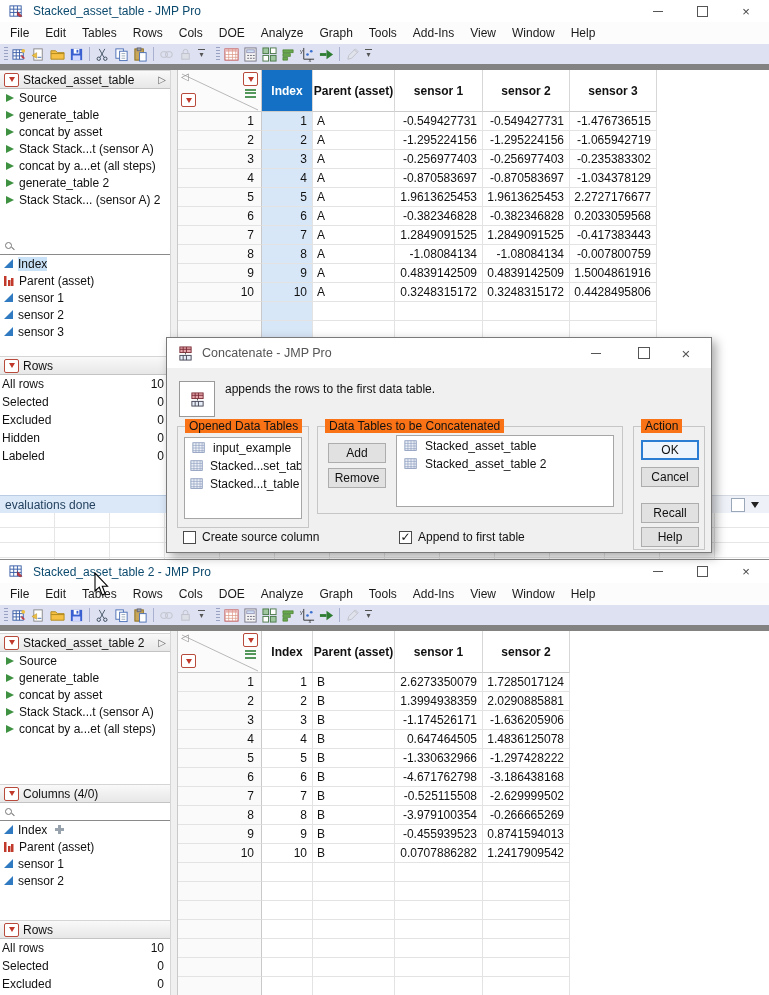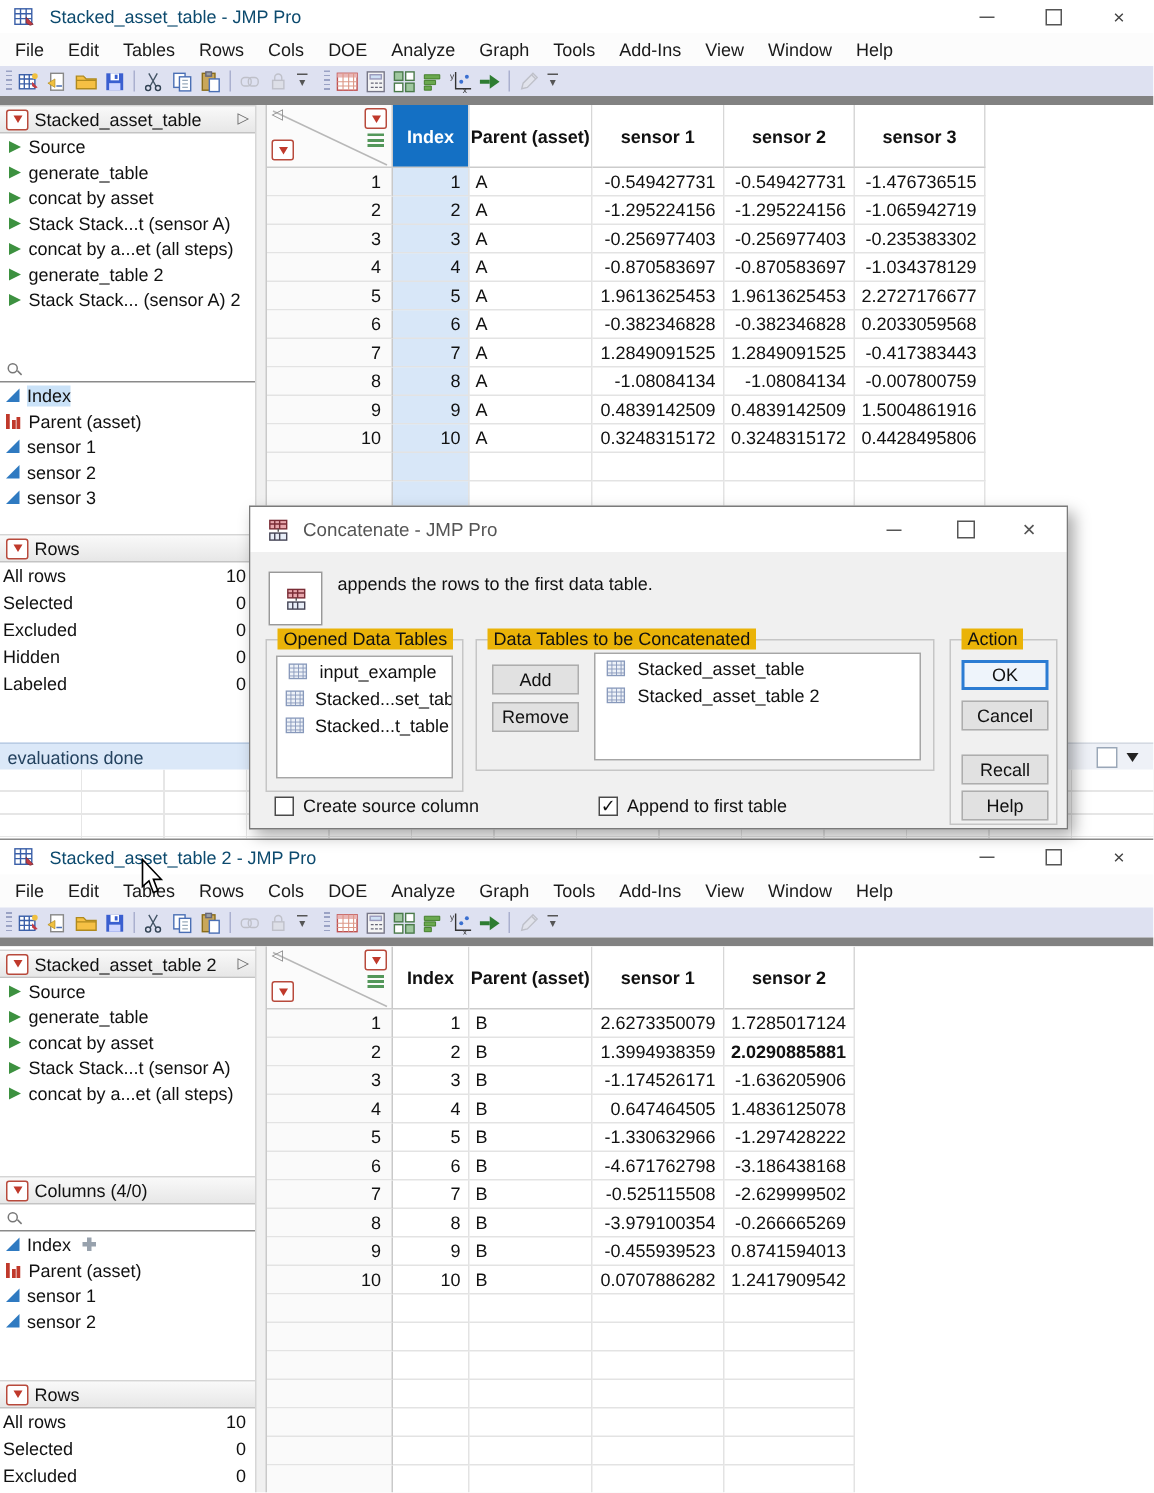--- a/index.html
+++ b/index.html
@@ -79,21 +79,21 @@
   
   #dialog{position:absolute;left:166px;top:337px;width:546px;height:216px;z-index:3;background:#f0f0f0;border:1px solid #7a7a7a;box-shadow:4px 4px 10px rgba(0,0,0,.35);box-sizing:border-box}
   .dlg-title{height:30px;background:#fff;display:flex;align-items:center;gap:7px;padding-left:9px;position:relative}
   .dlg-title .ttext{color:#555;font-size:12.5px}
   .dlg-wc{position:absolute;top:0;width:30px;height:30px;display:flex;align-items:center;justify-content:center;color:#555}
   .dlg-min{right:100px}.dlg-max{right:52px}.dlg-close{right:10px}
   .dlg-body{position:absolute;top:30px;left:0;right:0;bottom:0;background:#f0f0f0}
   .info-icon{position:absolute;left:12px;top:13px;width:34px;height:34px;background:#fff;border:1px solid #999;display:flex;align-items:center;justify-content:center}
   .desc{position:absolute;left:58px;top:13px;line-height:16px;color:#111}
   .fs{position:absolute;border:1px solid #c6c6c6;background:#f0f0f0;box-sizing:border-box}
-  .glabel{position:absolute;top:-8px;left:7px;background:#eab308;padding:0 4px;color:#111;white-space:nowrap}
+  .glabel{position:absolute;top:-8px;left:7px;background:#f97316;padding:0 4px;color:#111;white-space:nowrap}
   #fs-opened{left:10px;top:58px;width:132px;height:102px}
   #fs-concat{left:150px;top:58px;width:306px;height:88px}
   #fs-action{left:466px;top:58px;width:72px;height:124px}
   .listbox{position:absolute;background:#fff;border:1px solid #a6a6a6;overflow:hidden}
   #list-opened{left:6px;top:10px;right:6px;bottom:8px}
   #list-concat{left:78px;top:8px;width:216px;height:70px}
   .file-item{height:17px;display:flex;align-items:center;gap:5px;padding:1px 0 0 4px;white-space:nowrap}
   .btn{position:absolute;width:58px;height:20px;background:#e1e1e1;border:1px solid #adadad;display:flex;align-items:center;justify-content:center;color:#111;box-sizing:border-box}
   #btn-add{left:10px;top:16px}#btn-remove{left:10px;top:41px}
   #btn-ok{left:7px;top:13px;border:2px solid #2b7cd3;background:#eef4fb}
@@ -809,21 +809,21 @@
             <div class="td" style="width: 51px;">1</div>
             <div class="td left" style="width: 82px;">B</div>
             <div class="td" style="width: 88px;">2.6273350079</div>
             <div class="td" style="width: 87px;">1.7285017124</div>
           </div>
           <div class="tr">
             <div class="rownum">2</div>
             <div class="td" style="width: 51px;">2</div>
             <div class="td left" style="width: 82px;">B</div>
             <div class="td" style="width: 88px;">1.3994938359</div>
-            <div class="td" style="width: 87px; font-weight: bold;">2.0290885881</div>
+            <div class="td" style="width: 87px;">2.0290885881</div>
           </div>
           <div class="tr">
             <div class="rownum">3</div>
             <div class="td" style="width: 51px;">3</div>
             <div class="td left" style="width: 82px;">B</div>
             <div class="td" style="width: 88px;">-1.174526171</div>
             <div class="td" style="width: 87px;">-1.636205906</div>
           </div>
           <div class="tr">
             <div class="rownum">4</div>

